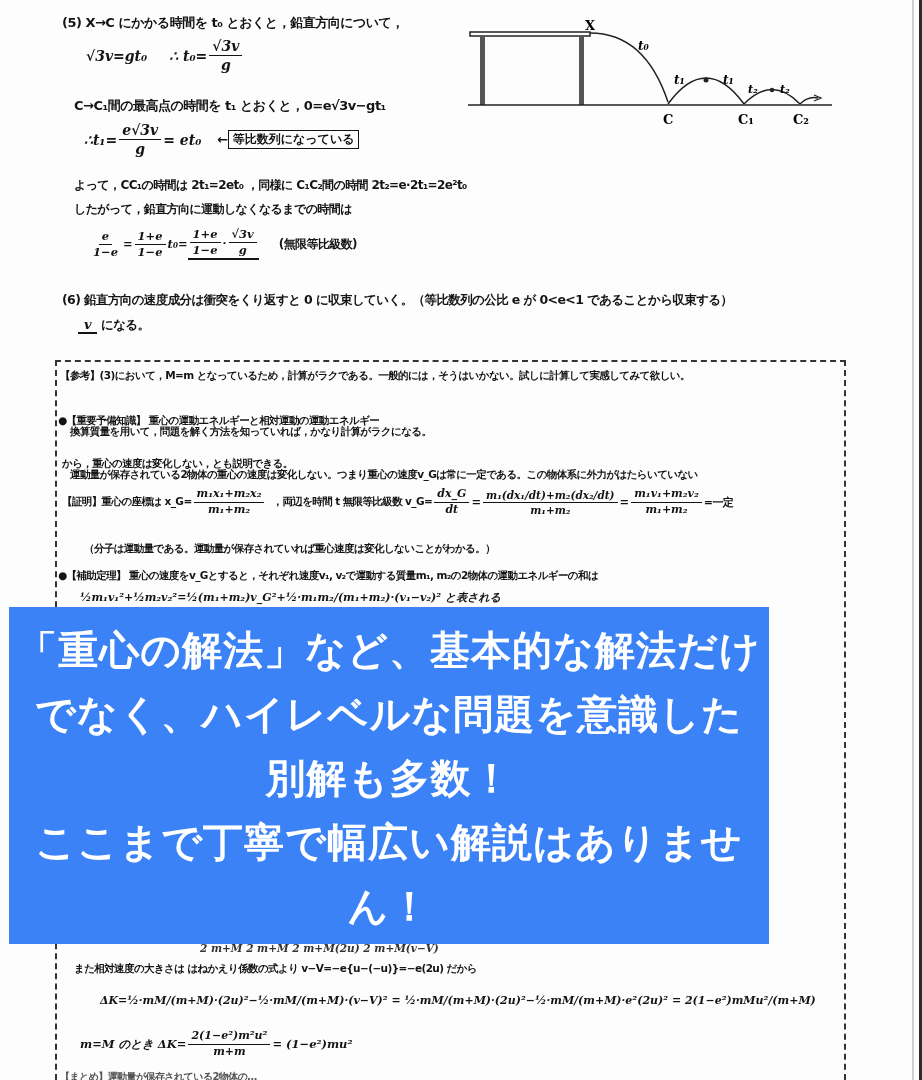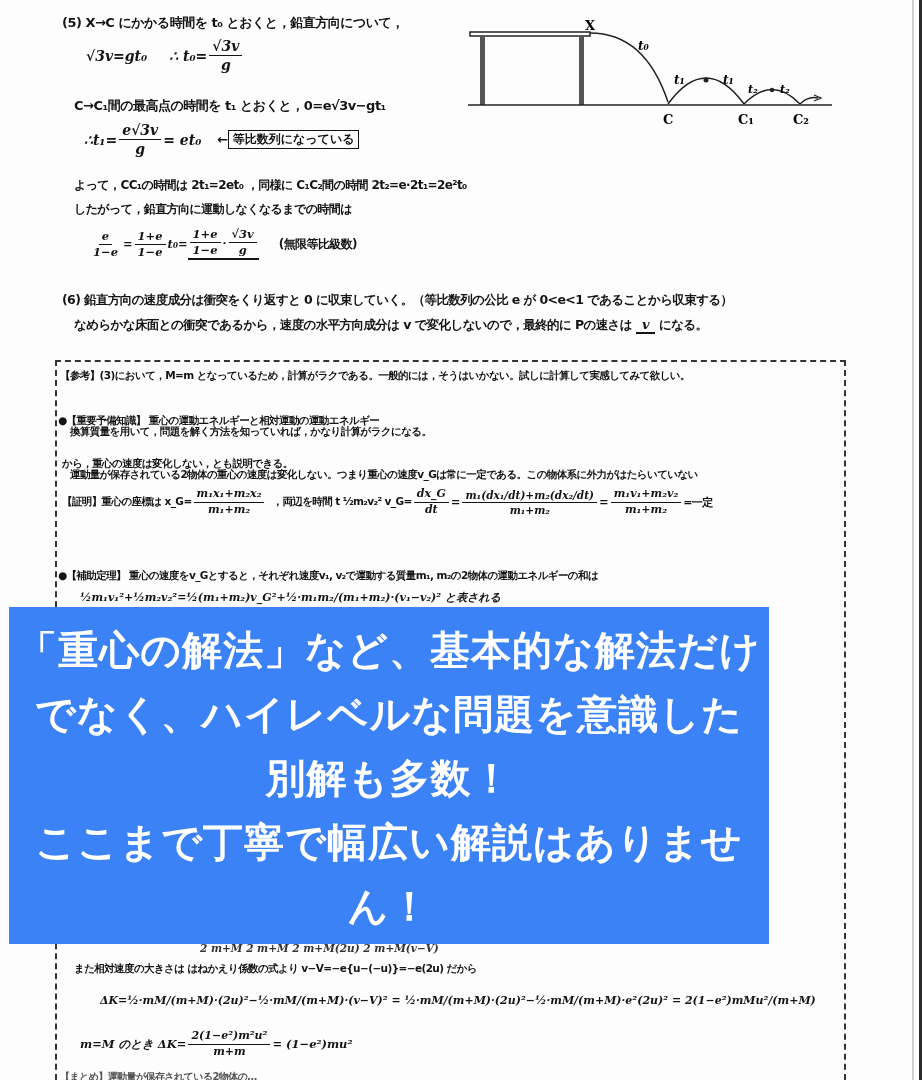--- a/index.html
+++ b/index.html
@@ -115,57 +115,57 @@
       <span class="frac ms">
         <span class="num">√3v</span>
         <span class="den">g</span>
       </span>
     </span>
     <span class="ts" style="margin-left:20px; font-size:12px;">(無限等比級数)</span>
   </div>
 
   <div class="abs ts" style="left:62px; top:292px; font-size:12.5px;">(6) 鉛直方向の速度成分は衝突をくり返すと 0 に収束していく。（等比数列の公比 e が 0&lt;e&lt;1 であることから収束する）</div>
   <div class="abs ts" style="left:74px; top:317px; font-size:12.5px; display:flex; align-items:baseline;">
-    <span>なめらかな床面との衝突であるから，速度の水平方向成分は v で変化しないので，最終的に Pの速さは</span>
     <span class="underline-blank m" style="font-size:13px; margin:0 4px;">v</span>
     <span>になる。</span>
   </div>
 
   <div class="dashbox"></div>
 
   <div class="abs ts" style="left:60px; top:369px; font-size:10.5px;">【参考】(3)において，M=m となっているため，計算がラクである。一般的には，そうはいかない。試しに計算して実感してみて欲しい。</div>
   <div class="abs ts" style="left:70px; top:404px; font-size:10.5px;margin-top:21px;">換算質量を用いて，問題を解く方法を知っていれば，かなり計算がラクになる。</div>
 
   <div class="abs ts" style="left:58px; top:414px; font-size:10.5px;">●【重要予備知識】 重心の運動エネルギーと相対運動の運動エネルギー</div>
   <div class="abs ts" style="left:70px; top:436px; font-size:10.5px;margin-top:32px;">運動量が保存されている2物体の重心の速度は変化しない。つまり重心の速度v_Gは常に一定である。この物体系に外力がはたらいていない</div>
   <div class="abs ts" style="left:62px; top:457px; font-size:10.5px;">から，重心の速度は変化しない，とも説明できる。</div>
 
   <div class="abs" style="left:62px; top:488px; display:flex; align-items:center;">
     <span class="ts" style="font-size:10.5px;">【証明】重心の座標は x_G=</span>
     <span class="frac ms" style="font-size:11px;">
       <span class="num">m₁x₁+m₂x₂</span>
       <span class="den">m₁+m₂</span>
     </span>
-    <span class="ts" style="font-size:10.5px; margin-left:6px;">，両辺を時間 t ½m₂v₂² v_G=</span>
+    <span class="ts" style="font-size:10.5px; margin-left:6px;">，両辺を時間 t 無限等比級数 v_G=</span>
     <span class="frac ms" style="font-size:11px;">
       <span class="num">dx_G</span>
       <span class="den">dt</span>
     </span>
     <span class="ms">=</span>
     <span class="frac ms" style="font-size:10.5px;">
       <span class="num">m₁(dx₁/dt)+m₂(dx₂/dt)</span>
       <span class="den">m₁+m₂</span>
     </span>
     <span class="ms">=</span>
     <span class="frac ms" style="font-size:11px;">
       <span class="num">m₁v₁+m₂v₂</span>
       <span class="den">m₁+m₂</span>
     </span>
     <span class="ts" style="font-size:11px;">=一定</span>
   </div>
+  <div class="abs ts" style="left:84px; top:542px; font-size:10.5px;">（分子は運動量である。運動量が保存されていれば重心速度は変化しないことがわかる。）</div>
 
   <div class="abs ts" style="left:58px; top:569px; font-size:10.5px;">●【補助定理】 重心の速度をv_Gとすると，それぞれ速度v₁, v₂で運動する質量m₁, m₂の2物体の運動エネルギーの和は</div>
   <div class="abs ms" style="left:80px; top:590px; font-size:11px;">½m₁v₁²+½m₂v₂²=½(m₁+m₂)v_G²+½·m₁m₂/(m₁+m₂)·(v₁−v₂)² と表される</div>
 
   <div class="abs ms" style="left:200px; top:942px; font-size:10.5px; color:#333;">2 m+M          2 m+M             2 m+M(2u)    2 m+M(v−V)</div>
 
   <div class="abs ts" style="left:74px; top:962px; font-size:10.5px;">また相対速度の大きさは はねかえり係数の式より v−V=−e{u−(−u)}=−e(2u) だから</div>
   <div class="abs ms" style="left:100px; top:994px; font-size:11px;">ΔK=½·mM/(m+M)·(2u)²−½·mM/(m+M)·(v−V)² = ½·mM/(m+M)·(2u)²−½·mM/(m+M)·e²(2u)² = 2(1−e²)mMu²/(m+M)</div>
 
   <div class="abs" style="left:80px; top:1030px; display:flex; align-items:center;">

